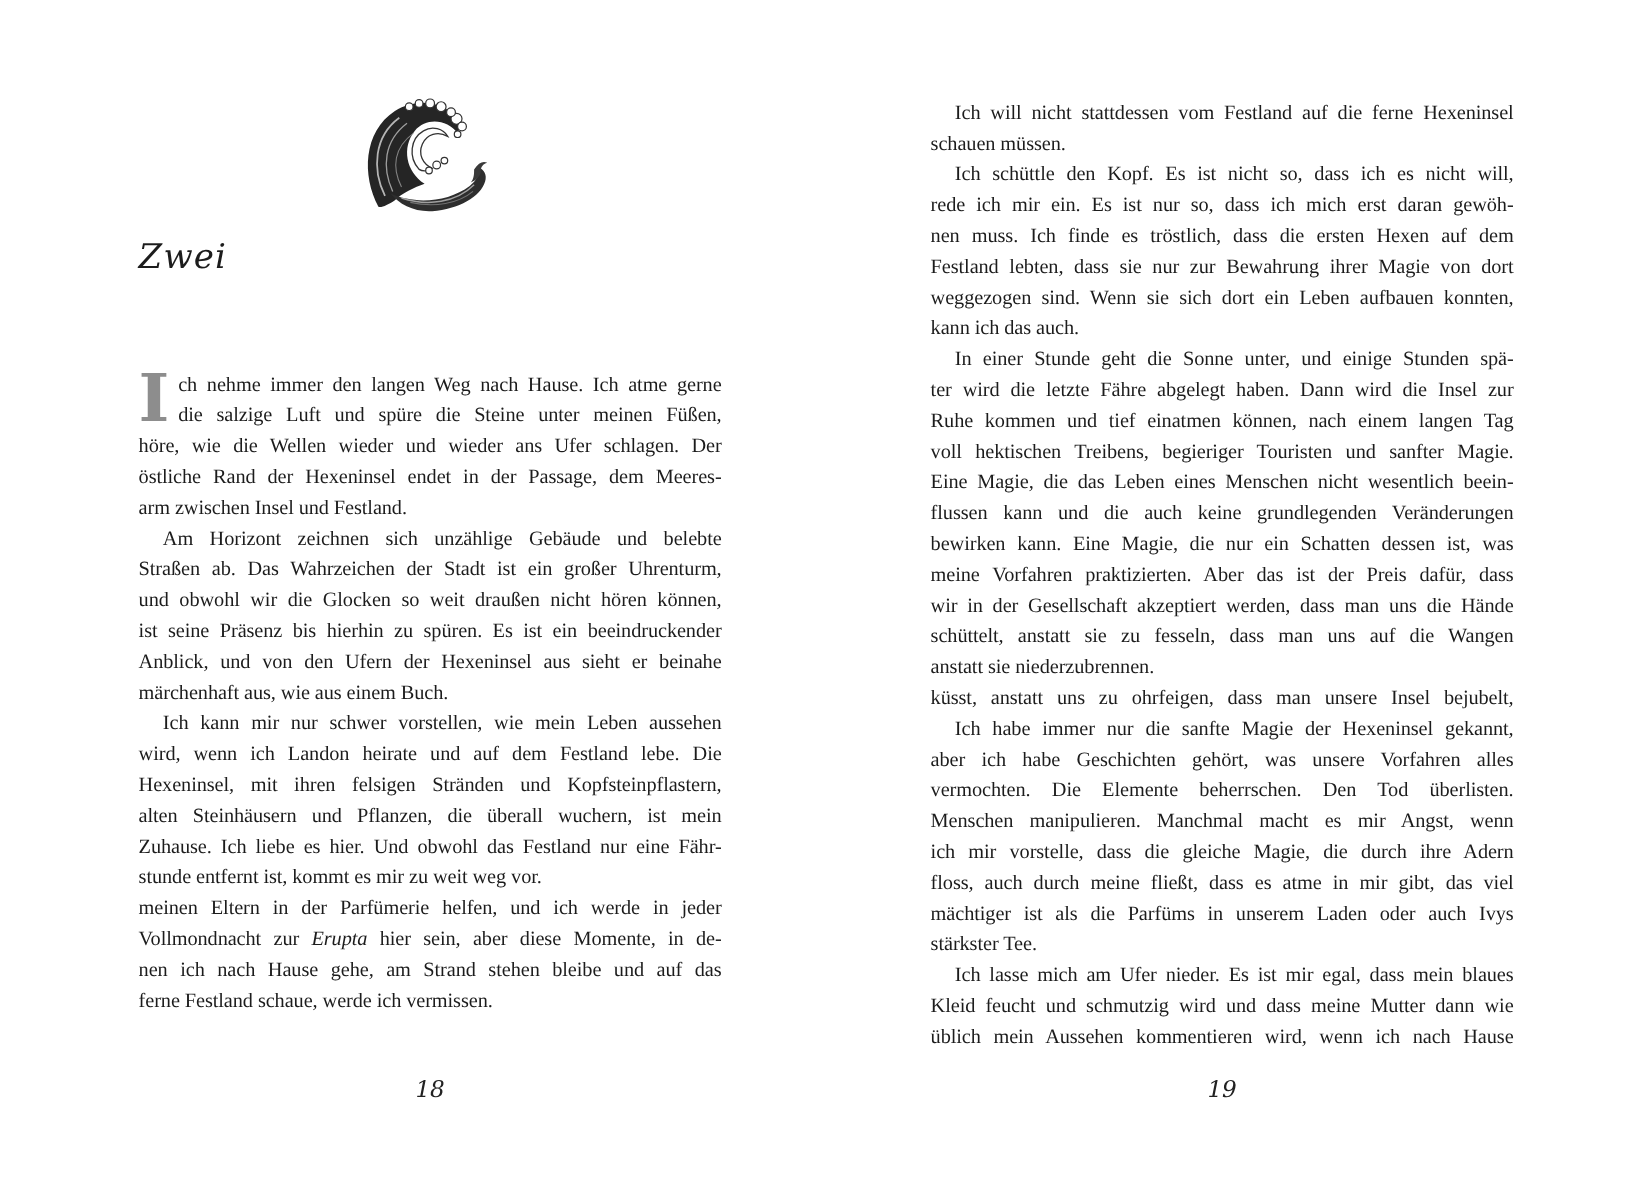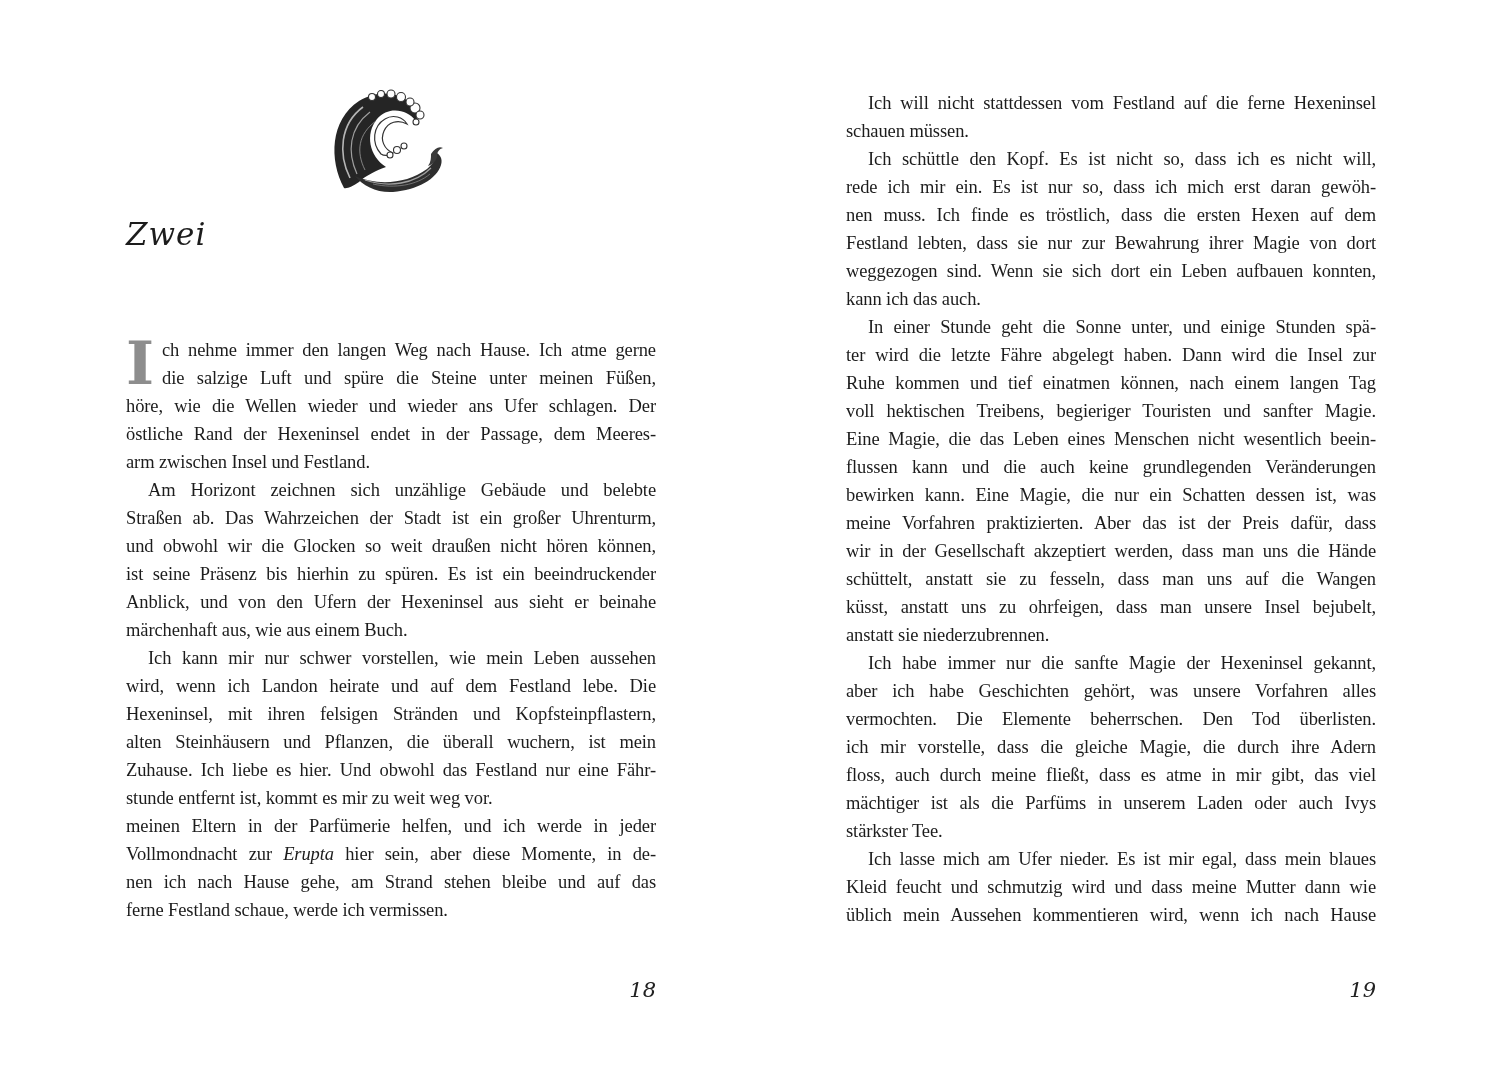--- a/index.html
+++ b/index.html
@@ -70,21 +70,21 @@
     font-weight: bold;
     font-size: 60px;
     line-height: 54px;
     color: var(--dropcap, #8d8d8d);
   }
 
   .page-number {
     position: absolute;
     top: 978px;
     left: 0; right: 0;
-    text-align: right;
+    text-align: center;
     font-style: italic;
     font-size: 21px;
     color: #222;
     font-family: "DejaVu Serif", serif;
   }
 </style>
 </head>
 <body style="--ink: #1c1c1c; --dropcap: #8d8d8d; background: rgb(255, 255, 255);">
 
 <div class="page" id="left-page">
@@ -184,27 +184,28 @@
         <div class="line indent">In einer Stunde geht die Sonne unter, und einige Stunden spä-</div>
         <div class="line">ter wird die letzte Fähre abgelegt haben. Dann wird die Insel zur</div>
         <div class="line">Ruhe kommen und tief einatmen können, nach einem langen Tag</div>
         <div class="line">voll hektischen Treibens, begieriger Touristen und sanfter Magie.</div>
         <div class="line">Eine Magie, die das Leben eines Menschen nicht wesentlich beein-</div>
         <div class="line">flussen kann und die auch keine grundlegenden Veränderungen</div>
         <div class="line">bewirken kann. Eine Magie, die nur ein Schatten dessen ist, was</div>
         <div class="line">meine Vorfahren praktizierten. Aber das ist der Preis dafür, dass</div>
         <div class="line">wir in der Gesellschaft akzeptiert werden, dass man uns die Hände</div>
         <div class="line">schüttelt, anstatt sie zu fesseln, dass man uns auf die Wangen</div>
+        <div class="line lastline">anstatt sie niederzubrennen.</div>
         <div class="line">küsst, anstatt uns zu ohrfeigen, dass man unsere Insel bejubelt,</div>
-        <div class="line lastline">anstatt sie niederzubrennen.</div>
       </div>
       <div class="para">
         <div class="line indent">Ich habe immer nur die sanfte Magie der Hexeninsel gekannt,</div>
         <div class="line">aber ich habe Geschichten gehört, was unsere Vorfahren alles</div>
         <div class="line">vermochten. Die Elemente beherrschen. Den Tod überlisten.</div>
+        <div class="line">Menschen manipulieren. Manchmal macht es mir Angst, wenn</div>
         <div class="line">ich mir vorstelle, dass die gleiche Magie, die durch ihre Adern</div>
         <div class="line">floss, auch durch meine fließt, dass es atme in mir gibt, das viel</div>
         <div class="line">mächtiger ist als die Parfüms in unserem Laden oder auch Ivys</div>
         <div class="line lastline">stärkster Tee.</div>
       </div>
       <div class="para">
         <div class="line indent">Ich lasse mich am Ufer nieder. Es ist mir egal, dass mein blaues</div>
         <div class="line">Kleid feucht und schmutzig wird und dass meine Mutter dann wie</div>
         <div class="line">üblich mein Aussehen kommentieren wird, wenn ich nach Hause</div>
       </div>

